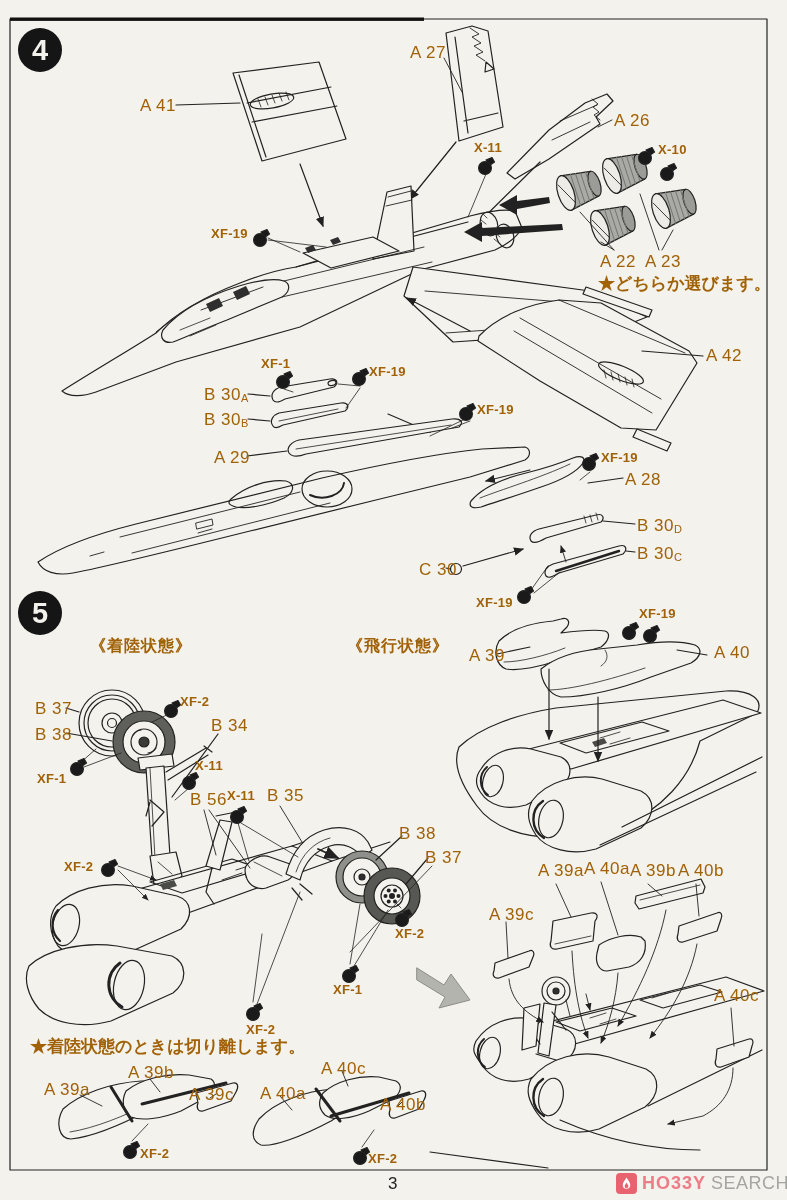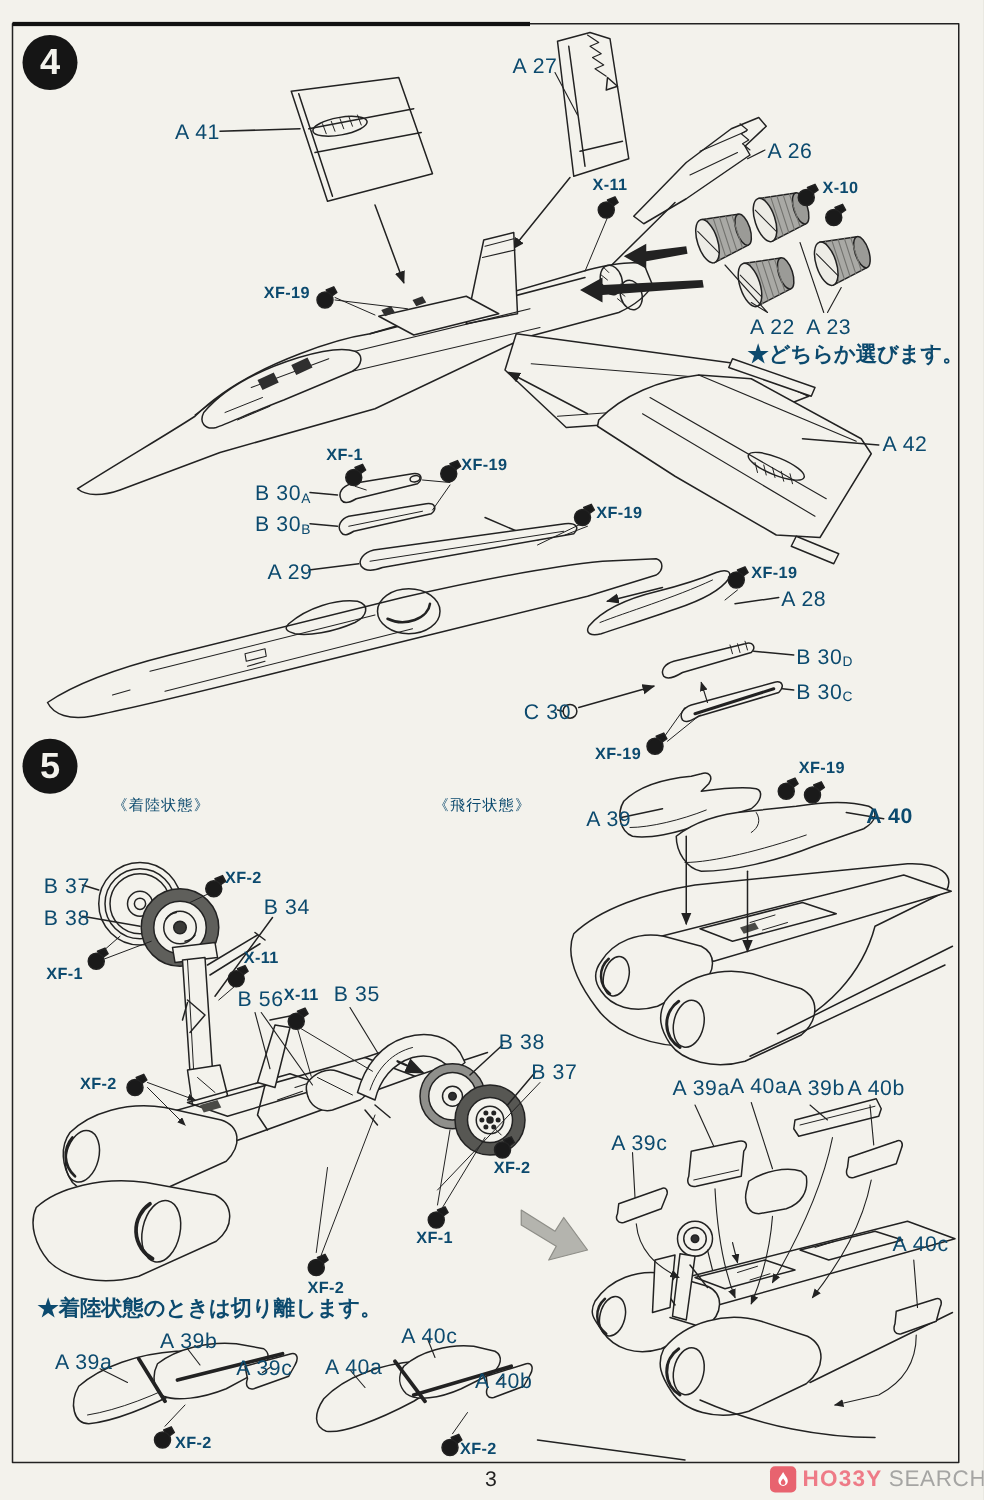--- a/index.html
+++ b/index.html
@@ -1,26 +1,26 @@
 <!DOCTYPE html>
 <html><head>
 <meta charset="utf-8">
 <style>
   html,body{margin:0;padding:0;background:#dedcd5;}
   .page{position:relative;width:787px;height:1200px;background:#f3f2ec;overflow:hidden;
         font-family:"Liberation Sans",sans-serif;}
   svg.art{position:absolute;left:0;top:0;}
   .badge{position:absolute;width:44px;height:44px;border-radius:50%;background:#151515;color:#f3f2ec;
          display:flex;align-items:center;justify-content:center;font-size:29px;font-weight:bold;}
-  .lbl{position:absolute;white-space:nowrap;color:#0c4a6e;}
+  .lbl{position:absolute;white-space:nowrap;color:#a16207;}
   .part{font-size:17px;letter-spacing:.5px;}
   .part .sub{font-size:11px;vertical-align:-2px;letter-spacing:0;}
   .paint{font-size:13px;font-weight:600;letter-spacing:.3px;}
   .jp{font-size:17px;font-weight:600;}
-  .heading{font-size:12px;font-weight:normal;letter-spacing:1px;}
+  .heading{font-size:16px;font-weight:bold;letter-spacing:1px;}
   .pagenum{position:absolute;left:388px;top:1174px;font-size:17px;color:#222;}
   .watermark{position:absolute;left:616px;top:1173px;display:flex;align-items:center;gap:5px;}
   .wm-icon{width:21px;height:21px;background:#e8636f;border-radius:4px;display:flex;
            align-items:center;justify-content:center;}
   .wm-a{font-size:18px;font-weight:bold;color:#ee7b87;letter-spacing:1px;}
   .wm-b{font-size:18px;font-weight:400;color:#a5a5a3;letter-spacing:.5px;}
 </style>
 </head>
 <body>
 
@@ -399,21 +399,21 @@
       <div class="lbl part" style="left: 267px; top: 786px;">B 35</div>
       <div class="lbl part" style="left: 399px; top: 824px;">B 38</div>
       <div class="lbl part" style="left: 425px; top: 848px;">B 37</div>
       <div class="lbl paint" style="left: 64px; top: 859px;">XF-2</div>
       <div class="lbl paint" style="left: 395px; top: 926px;">XF-2</div>
       <div class="lbl paint" style="left: 333px; top: 982px;">XF-1</div>
       <div class="lbl paint" style="left: 246px; top: 1022px;">XF-2</div>
       <div class="lbl jp" style="left: 30px; top: 1035px;">★着陸状態のときは切り離します。</div>
       <div class="lbl paint" style="left: 639px; top: 606px;">XF-19</div>
       <div class="lbl part" style="left: 469px; top: 646px;">A 39</div>
-      <div class="lbl part" style="left: 693px; top: 643px; font-weight: bold;">A 40</div>
+      <div class="lbl part" style="left: 714px; top: 643px;">A 40</div>
       <div class="lbl part" style="left: 538px; top: 861px;">A 39a</div>
       <div class="lbl part" style="left: 584px; top: 859px;">A 40a</div>
       <div class="lbl part" style="left: 630px; top: 861px;">A 39b</div>
       <div class="lbl part" style="left: 678px; top: 861px;">A 40b</div>
       <div class="lbl part" style="left: 489px; top: 905px;">A 39c</div>
       <div class="lbl part" style="left: 714px; top: 986px;">A 40c</div>
       <div class="lbl part" style="left: 44px; top: 1080px;">A 39a</div>
       <div class="lbl part" style="left: 128px; top: 1063px;">A 39b</div>
       <div class="lbl part" style="left: 189px; top: 1085px;">A 39c</div>
       <div class="lbl paint" style="left: 140px; top: 1146px;">XF-2</div>

